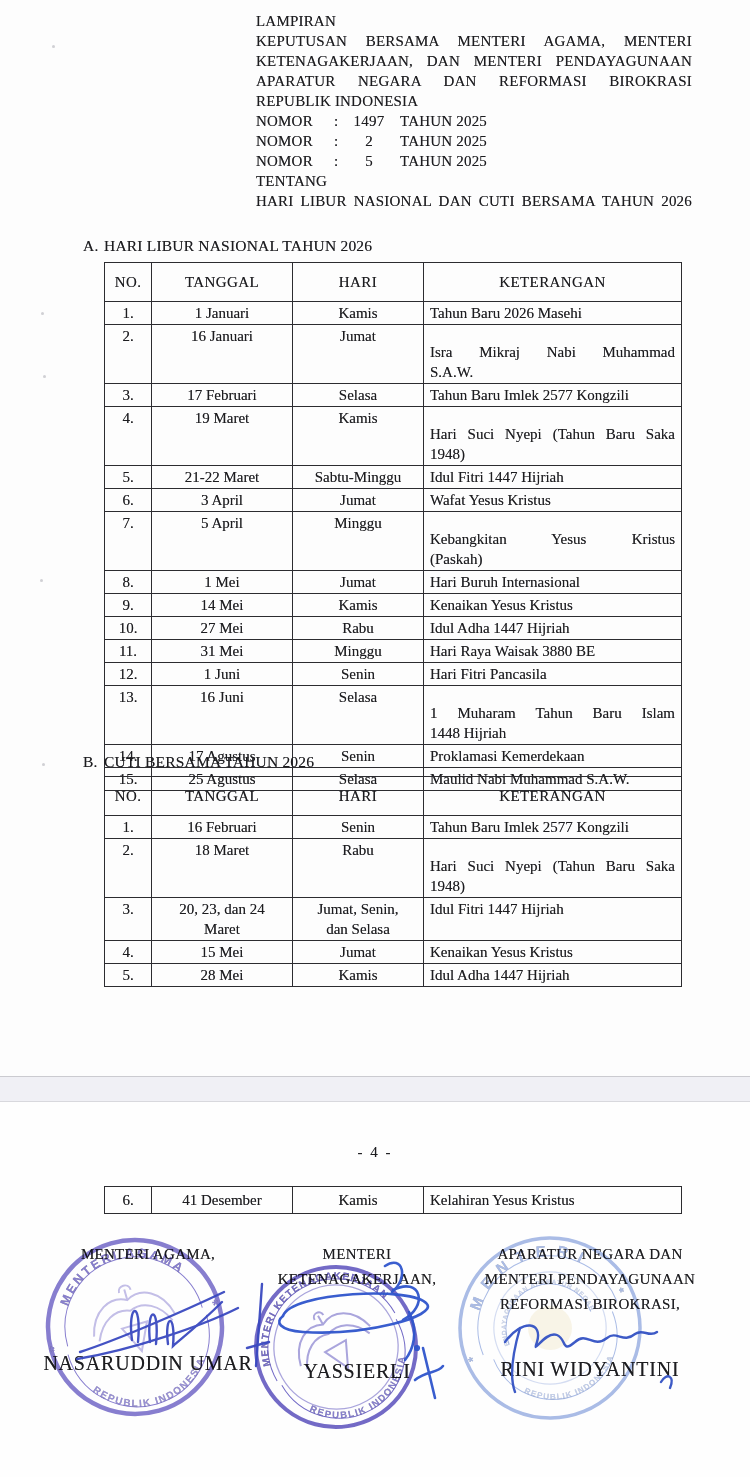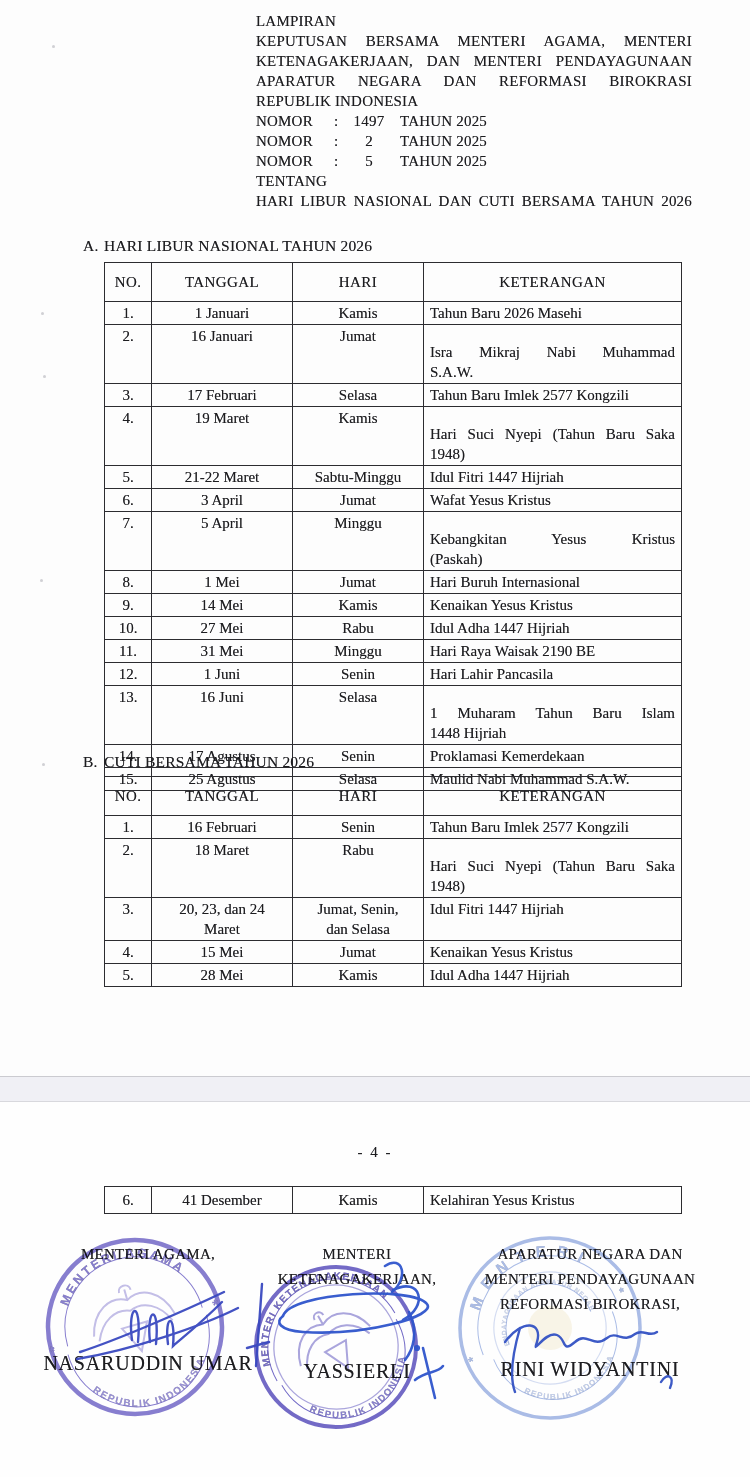--- a/index.html
+++ b/index.html
@@ -195,29 +195,29 @@
         <td class="c-hari">Rabu</td>
         <td class="c-ket">
               <div>Idul Adha 1447 Hijriah</div>
             </td>
       </tr>
       <tr>
         <td class="c-no">11.</td>
         <td class="c-tgl">31 Mei</td>
         <td class="c-hari">Minggu</td>
         <td class="c-ket">
-              <div>Hari Raya Waisak 2190 BE</div>
+              <div>Hari Raya Waisak 3880 BE</div>
             </td>
       </tr>
       <tr>
         <td class="c-no">12.</td>
         <td class="c-tgl">1 Juni</td>
         <td class="c-hari">Senin</td>
         <td class="c-ket">
-              <div>Hari Lahir Pancasila</div>
+              <div>Hari Fitri Pancasila</div>
             </td>
       </tr>
       <tr>
         <td class="c-no">13.</td>
         <td class="c-tgl">16 Juni</td>
         <td class="c-hari">Selasa</td>
         <td class="c-ket">
               <div class="jl">1 Muharam Tahun Baru Islam</div>
               <div>1448 Hijriah</div>
             </td>

